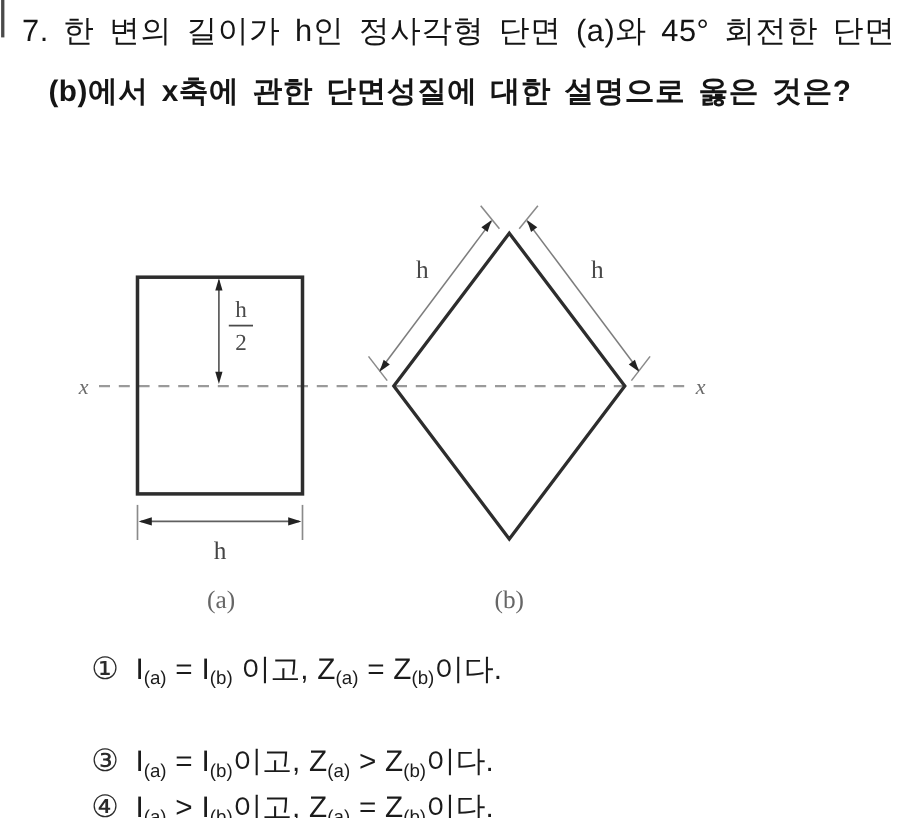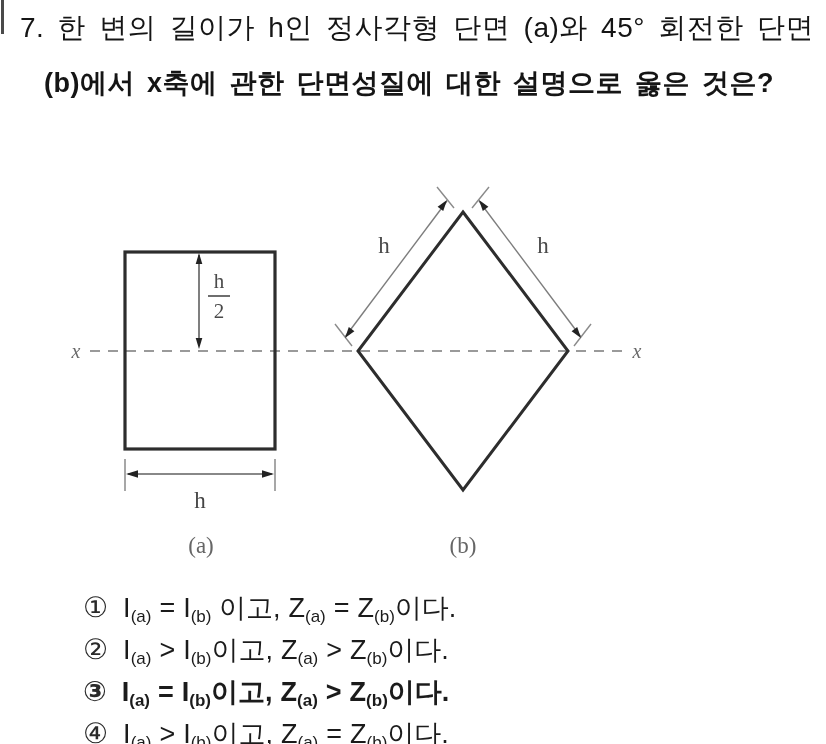--- a/index.html
+++ b/index.html
@@ -57,21 +57,21 @@
   .option {
     position: absolute;
     left: 0;
     font-size: 27px;
     white-space: nowrap;
     color: #1b1b1b;
     margin-left: 28px;
   }
   .option.o1 { top: 590px; }
   .option.o2 { top: 632px; }
-  .option.o3 { top: 674px; font-weight: bold; }
+  .option.o3 { top: 674px; }
   .option.o4 { top: 716px; }
   .onum {
     font-size: 28px;
     margin-right: 15px;
     color: #2a2a2a;
   }
   .op { padding: 0 8px; }
   .conj { padding-right: 8px; }
   svg text { user-select: none; }
 </style>
@@ -132,23 +132,20 @@
 
     <text x="463" y="553" text-anchor="middle" font-family="Liberation Serif, DejaVu Serif, serif" font-size="23" fill="#666666">(b)</text>
   </svg>
 
   <div class="options">
 
     <div class="option o1">
       <span class="onum">①</span><span>I</span><span class="fsub">(a)</span><span class="op">=</span><span>I</span><span class="fsub">(b)</span><span class="conj"> 이고,</span><span>Z</span><span class="fsub">(a)</span><span class="op">=</span><span>Z</span><span class="fsub">(b)</span><span>이다.</span>
     </div>
 
-    <div class="option o2">
-      <span class="onum">②</span><span>I</span><span class="fsub">(a)</span><span class="op">&gt;</span><span>I</span><span class="fsub">(b)</span><span class="conj">이고,</span><span>Z</span><span class="fsub">(a)</span><span class="op">&gt;</span><span>Z</span><span class="fsub">(b)</span><span>이다.</span>
-    </div>
 
     <div class="option o3">
       <span class="onum">③</span><span>I</span><span class="fsub">(a)</span><span class="op">=</span><span>I</span><span class="fsub">(b)</span><span class="conj">이고,</span><span>Z</span><span class="fsub">(a)</span><span class="op">&gt;</span><span>Z</span><span class="fsub">(b)</span><span>이다.</span>
     </div>
 
     <div class="option o4">
       <span class="onum">④</span><span>I</span><span class="fsub">(a)</span><span class="op">&gt;</span><span>I</span><span class="fsub">(b)</span><span class="conj">이고,</span><span>Z</span><span class="fsub">(a)</span><span class="op">=</span><span>Z</span><span class="fsub">(b)</span><span>이다.</span>
     </div>
 
   </div>

